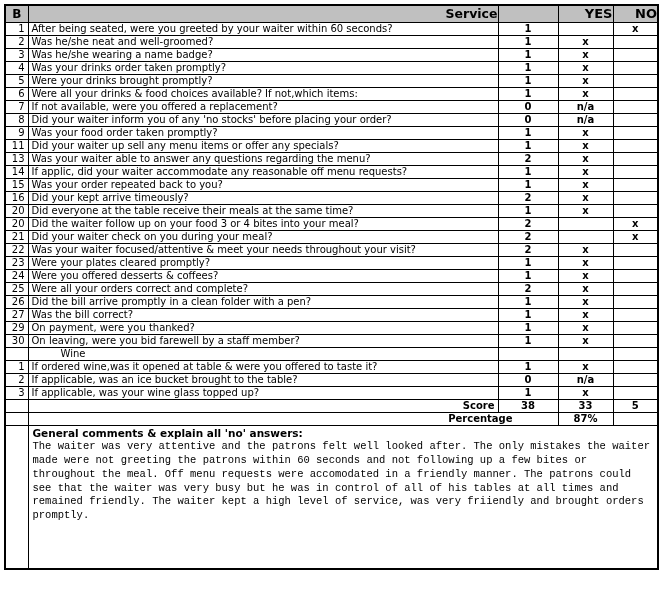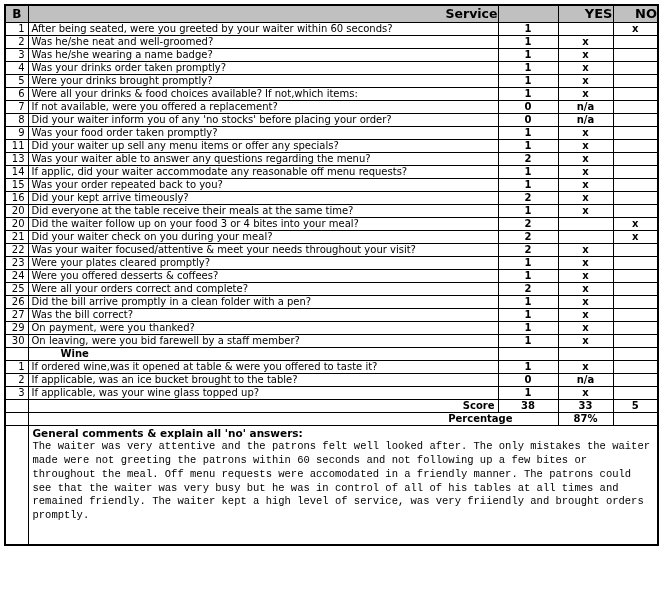--- a/index.html
+++ b/index.html
@@ -16,25 +16,25 @@
   col.c-yes { width:55px; }
   col.c-no  { width:45px; }
   thead th { background:#c0c0c0; height:17px; font-weight:bold; }
   th.h-b   { text-align:center; font-size:12px; }
   th.h-svc { text-align:right; padding-left:11px; font-size:12.5px; }
   th.h-yn  { text-align:right; font-size:13px; }
   tbody td { height:13px; line-height:12px; }
   td.num { text-align:right; padding-right:3px; }
   td.q   { text-align:left;  padding-left:3px; }
   td.pts, td.yes, td.no { text-align:center; font-weight:bold; }
-  td.q.bold { font-weight:bold;padding-left:32px; }
+  td.q.bold { font-weight:normal;padding-left:32px; }
   tr.total-row td { font-weight:bold; }
   td.score-label { text-align:right; padding-right:3px; }
   td.pct-label   { text-align:right; padding-right:45px;padding-left:8px; }
-  td.comments-cell { height:120px; vertical-align:top; text-align:left;
+  td.comments-cell { height:144px; vertical-align:top; text-align:left;
                      white-space:normal; padding:1px 4px; font-size:10.5px;
                      line-height:13.8px; }
   .comments-heading { font-weight:bold; display:block; }
   .comments-body { display:block;font-family:Liberation Mono, monospace; }
 </style>
 </head>
 <body>
 
 <div class="sheet">
   <table class="survey">

